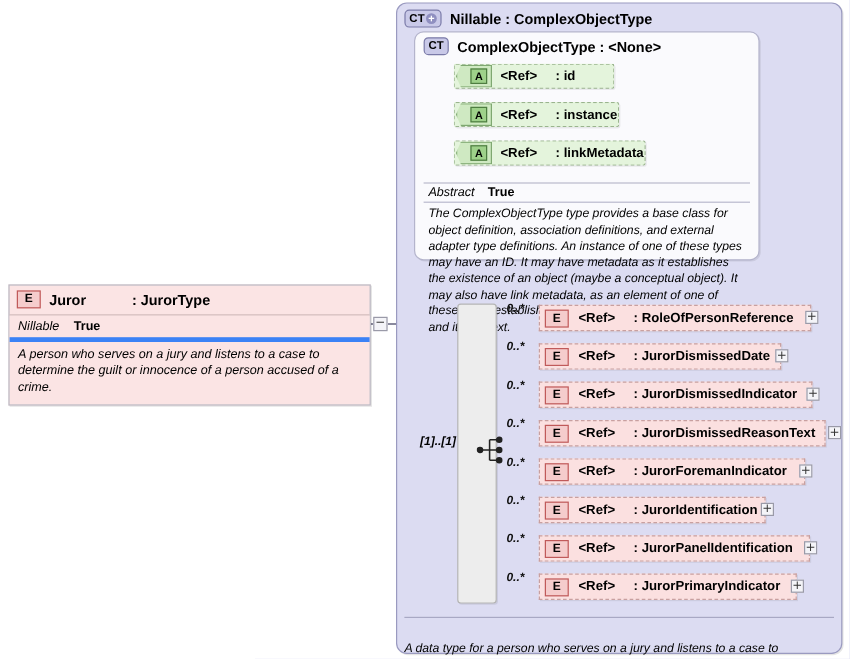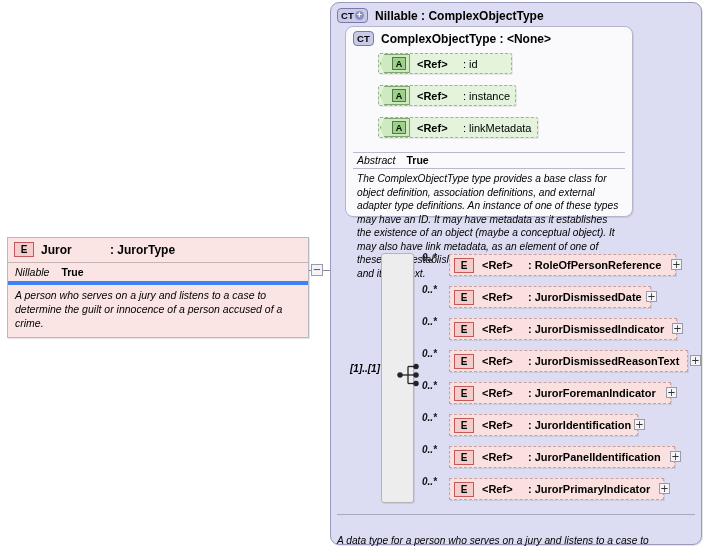--- a/index.html
+++ b/index.html
@@ -119,21 +119,21 @@
   }
   .badge-a{
     width:14px;height:13px;
     border:1px solid #4e7d41;
     background:#9ed18a;
     font-size:9px;font-weight:bold;
     display:flex;align-items:center;justify-content:center;
     box-sizing:border-box;
   }
   .attr-row .rn{font-weight:bold;font-size:11px;margin-left:7px;min-width:46px;}
-  .attr-row .rt{font-weight:normal;font-size:11px;}
+  .attr-row .rt{font-weight:bold;font-size:11px;}
 
   
   #abstract-block{
     position:absolute;left:353px;top:152px;width:272px;
   }
   #abstract-row{
     display:flex;gap:11px;align-items:baseline;
     padding:1px 0 2px 4px;
     border-top:1px solid #b9b9cc;
     border-bottom:1px solid #b9b9cc;

